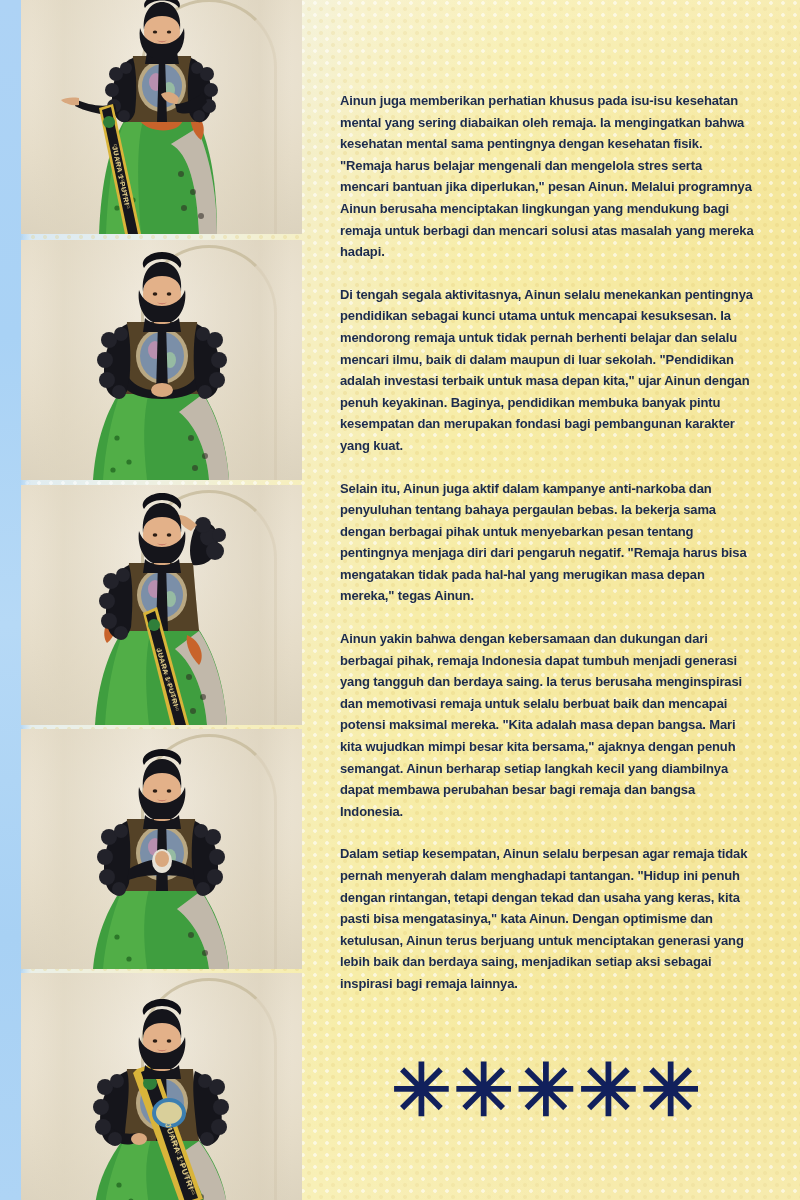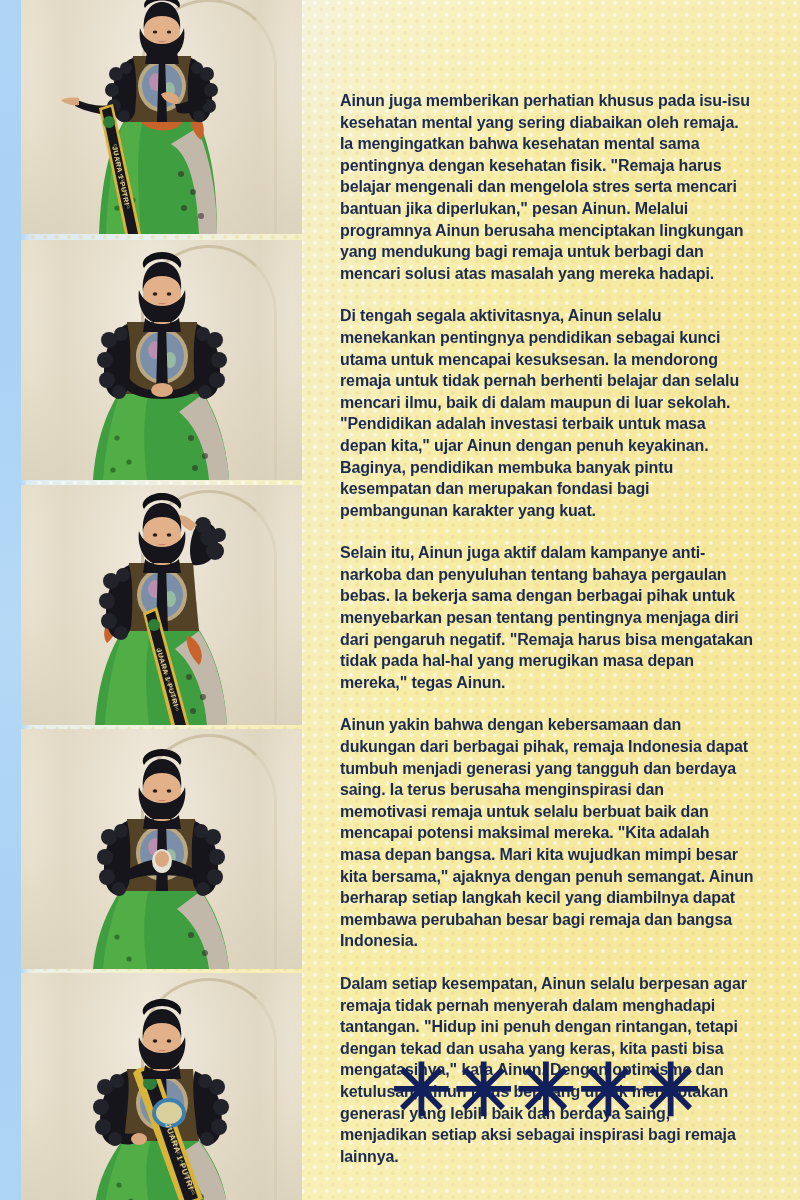--- a/index.html
+++ b/index.html
@@ -127,21 +127,21 @@
   
   .text-col {
     position: absolute;
     left: 340px;
     top: 90px;
     width: 414px;
   }
   .para {
     color: #1c2b4d;
     font-family: "Liberation Sans", sans-serif;
-    font-size: 16px;
+    font-size: 13px;
     line-height: 21.6px;
     font-weight: 600;
     letter-spacing: -0.12px;
     margin: 0 0 21px 0;
     text-rendering: optimizeLegibility;
   }
   .para:last-child { margin-bottom: 0; }
 
   .stars {
     position: absolute;

